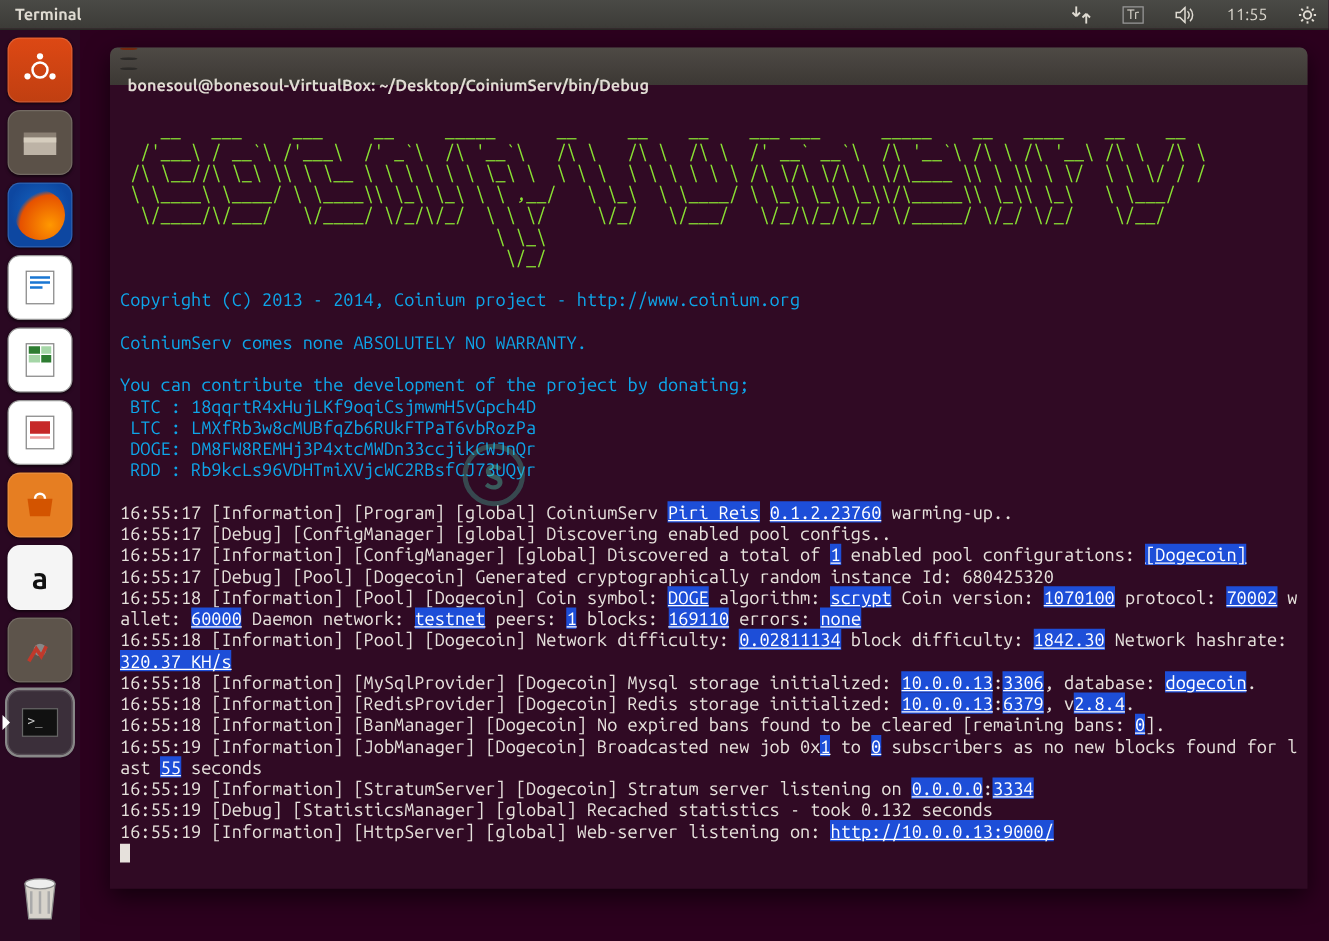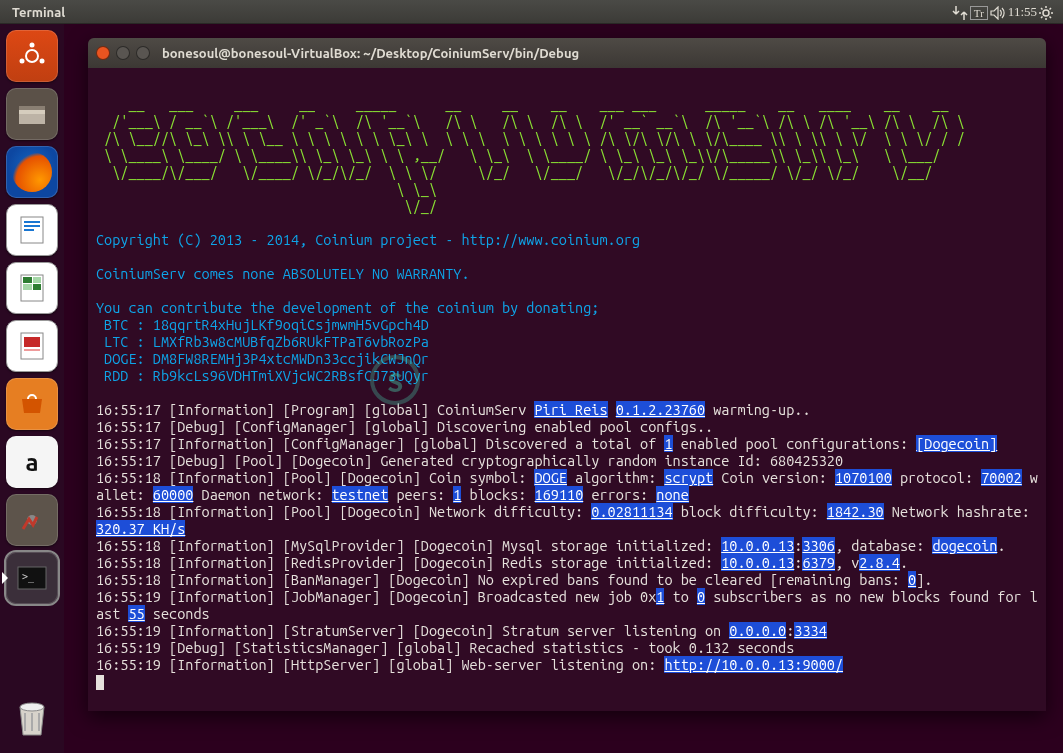--- a/index.html
+++ b/index.html
@@ -16,21 +16,21 @@
   background: linear-gradient(to bottom, #4a4a46, #3c3b37);
   color: #dfdbd2;
   display: flex;
   align-items: center;
   font-size: 13px;
   padding: 0 4px;
   border-bottom: 1px solid #2a2926;
 }
 .topbar .app-name { font-weight: bold; padding: 0 8px; }
 .topbar .menu-item { padding: 0 8px; cursor: pointer; }
-.topbar .right { margin-left: auto; display: flex; align-items: flex-end; gap: 2px; padding-right: 6px; font-family: Liberation Serif, serif; }
+.topbar .right { margin-left: auto; display: flex; align-items: flex-end; gap: 25px; padding-right: 6px; }
 .topbar .right span { display:inline-flex; align-items:center; }
 .topbar svg { fill: #dfdbd2; }
 
 .launcher {
   position: absolute;
   top: 24px; left: 0;
   width: 64px;
   height: 729px;
   background: rgba(40,20,40,0.4);
   display: flex;
@@ -70,23 +70,24 @@
   left: 88px; top: 38px;
   width: 958px;
   background: #300a24;
   border-radius: 6px 6px 0 0;
   box-shadow: 0 6px 20px rgba(0,0,0,0.6);
 }
 .titlebar {
   height: 30px;
   background: linear-gradient(to bottom, #4e4a45, #3c3834);
   border-radius: 6px 6px 0 0;
-  display:flex; align-items:center;
+  display:flex; align-items:flex-start;
   padding: 0 8px;
   gap:6px;
+  flex-direction:column;
 }
 .wbtn { width:14px; height:14px; border-radius:50%; border:1px solid rgba(0,0,0,0.5);}
 .wbtn.close{ background:#e95420;}
 .wbtn.min,.wbtn.max{ background:#595551;}
 .titlebar .title { color:#dfdbd2; font-size:13px; font-weight:bold; margin-left:6px;}
 
 .term {
   padding: 10px 8px 4px 8px;
   font-family: "Ubuntu Mono","DejaVu Sans Mono","Courier New",monospace;
   font-size: 14.5px;
@@ -229,21 +230,21 @@
  /\ \__//\ \_\ \\ \ \__ \ \ \ \ \ \ \_\ \  \ \ \  \ \ \ \ \ \ /\ \/\ \/\ \ \/\____ \\ \ \\ \ \/  \ \ \/ / /
  \ \____\ \____/ \ \____\\ \_\ \_\ \ \ ,__/   \ \_\  \ \____/ \ \_\ \_\ \_\\/\_____\\ \_\\ \_\   \ \___/
   \/____/\/___/   \/____/ \/_/\/_/  \ \ \/     \/_/   \/___/   \/_/\/_/\/_/ \/_____/ \/_/ \/_/    \/__/
                                      \ \_\
                                       \/_/</span>
 
 <span class="purple">Copyright (C) 2013 - 2014, Coinium project - http://www.coinium.org</span>
 
 <span class="purple">CoiniumServ comes none ABSOLUTELY NO WARRANTY.</span>
 
-<span class="purple">You can contribute the development of the coinium by donating;</span>
+<span class="purple">You can contribute the development of the project by donating;</span>
 <span id="donations" class="purple"> BTC : 18qqrtR4xHujLKf9oqiCsjmwmH5vGpch4D
  LTC : LMXfRb3w8cMUBfqZb6RUkFTPaT6vbRozPa
  DOGE: DM8FW8REMHj3P4xtcMWDn33ccjikCWJnQr
  RDD : Rb9kcLs96VDHTmiXVjcWC2RBsfCJ73UQyr</span>
 
 <div id="loglines"><div class="logline">16:55:17 [Information] [Program] [global] CoiniumServ <span class="hl">Piri Reis</span> <span class="hl">0.1.2.23760</span> warming-up..</div><div class="logline">16:55:17 [Debug] [ConfigManager] [global] Discovering enabled pool configs..</div><div class="logline">16:55:17 [Information] [ConfigManager] [global] Discovered a total of <span class="hl">1</span> enabled pool configurations: <span class="hl">[Dogecoin]</span></div><div class="logline">16:55:17 [Debug] [Pool] [Dogecoin] Generated cryptographically random instance Id: 680425320</div><div class="logline">16:55:18 [Information] [Pool] [Dogecoin] Coin symbol: <span class="hl">DOGE</span> algorithm: <span class="hl">scrypt</span> Coin version: <span class="hl">1070100</span> protocol: <span class="hl">70002</span> wallet: <span class="hl">60000</span> Daemon network: <span class="hl">testnet</span> peers: <span class="hl">1</span> blocks: <span class="hl">169110</span> errors: <span class="hl">none</span></div><div class="logline">16:55:18 [Information] [Pool] [Dogecoin] Network difficulty: <span class="hl">0.02811134</span> block difficulty: <span class="hl">1842.30</span> Network hashrate: <span class="hl">320.37 KH/s</span></div><div class="logline">16:55:18 [Information] [MySqlProvider] [Dogecoin] Mysql storage initialized: <span class="hl">10.0.0.13</span>:<span class="hl">3306</span>, database: <span class="hl">dogecoin</span>.</div><div class="logline">16:55:18 [Information] [RedisProvider] [Dogecoin] Redis storage initialized: <span class="hl">10.0.0.13</span>:<span class="hl">6379</span>, v<span class="hl">2.8.4</span>.</div><div class="logline">16:55:18 [Information] [BanManager] [Dogecoin] No expired bans found to be cleared [remaining bans: <span class="hl">0</span>].</div><div class="logline">16:55:19 [Information] [JobManager] [Dogecoin] Broadcasted new job 0x<span class="hl">1</span> to <span class="hl">0</span> subscribers as no new blocks found for last <span class="hl">55</span> seconds</div><div class="logline">16:55:19 [Information] [StratumServer] [Dogecoin] Stratum server listening on <span class="hl">0.0.0.0</span>:<span class="hl">3334</span></div><div class="logline">16:55:19 [Debug] [StatisticsManager] [global] Recached statistics - took 0.132 seconds</div><div class="logline">16:55:19 [Information] [HttpServer] [global] Web-server listening on: <span class="hl">http://10.0.0.13:9000/</span></div></div><span class="cursor"></span>
   </div>
 </div>
 
 <div class="watermark">

